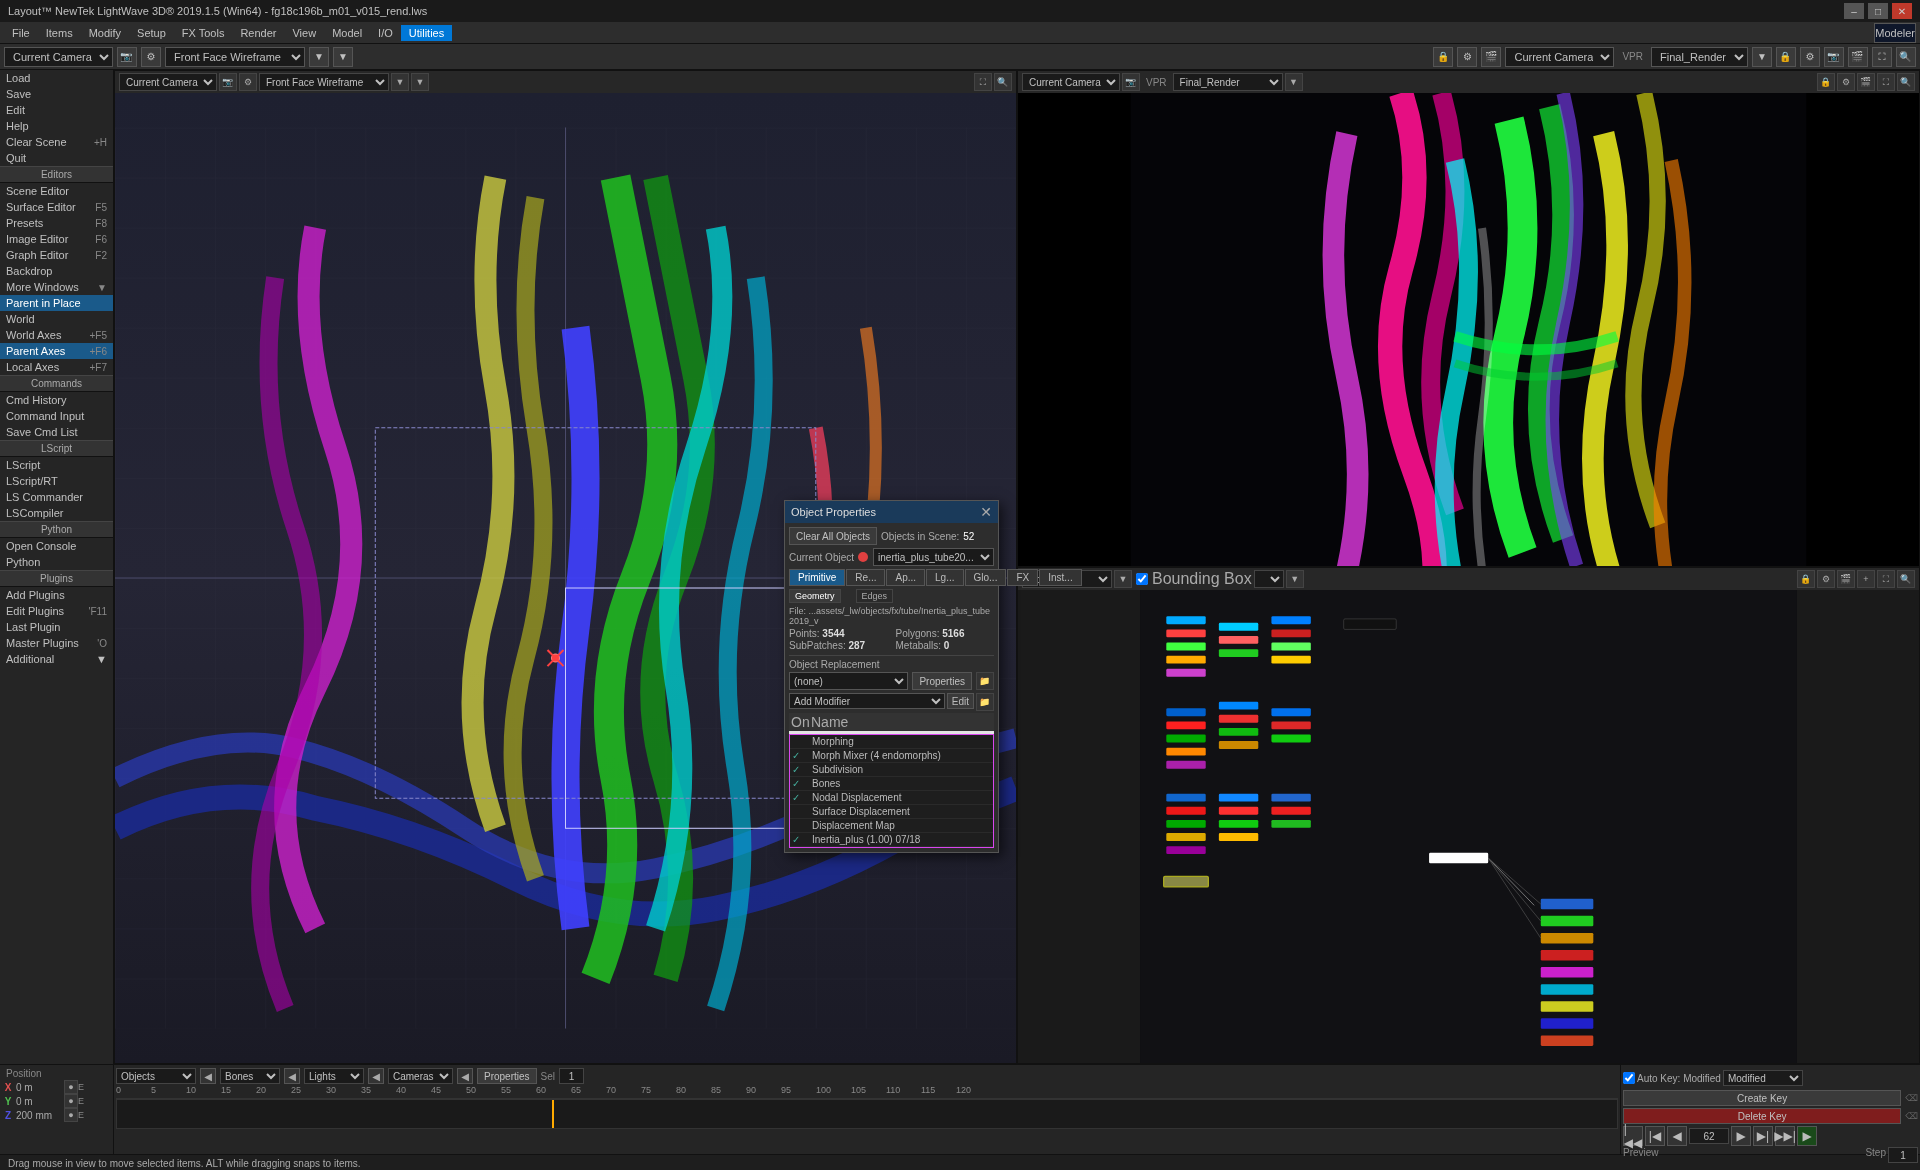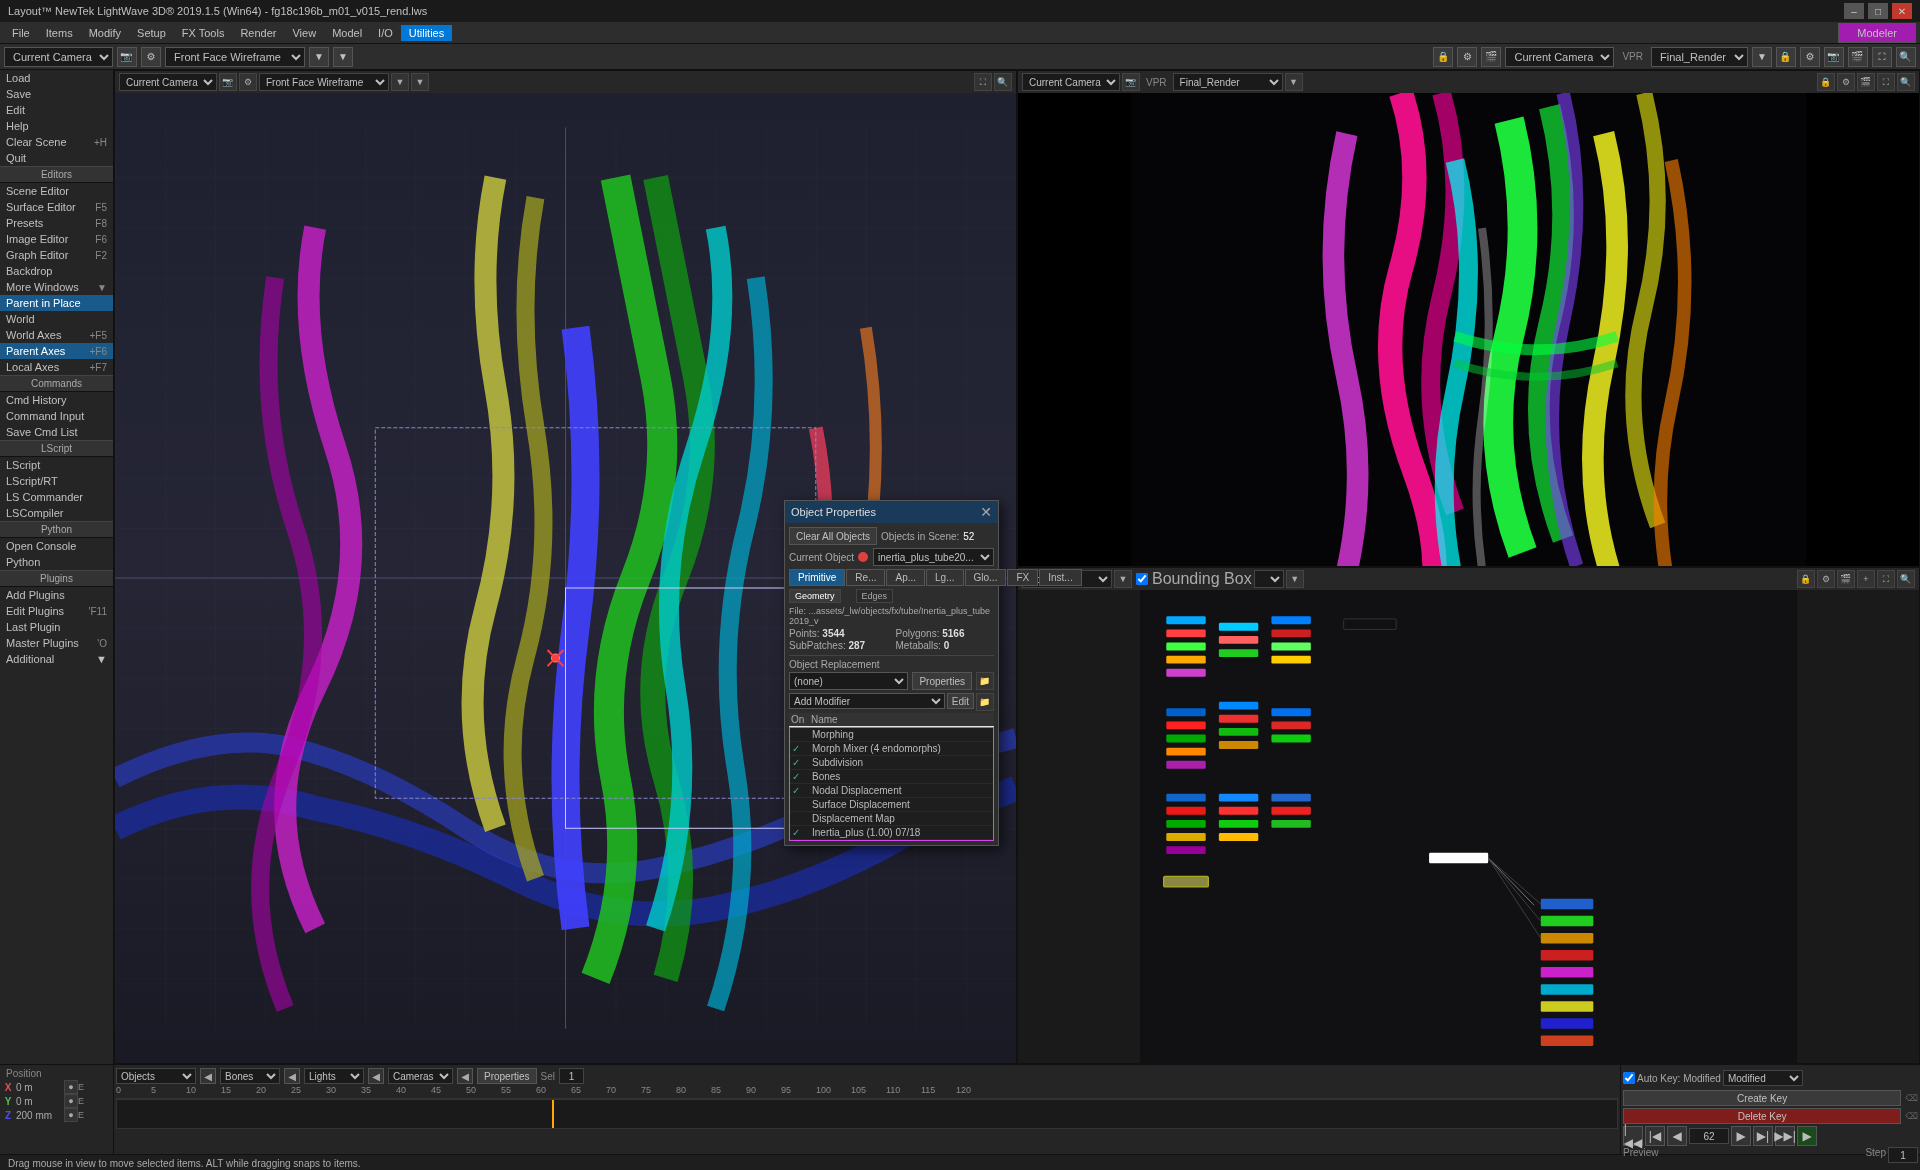--- a/index.html
+++ b/index.html
@@ -53,26 +53,26 @@
     }
     .toolbar-select {
       background: #1a1a1a;
       color: #c0c0c0;
       border: 1px solid #555;
       height: 20px;
       font-size: 11px;
       padding: 0 4px;
     }
     .toolbar-btn {
-      background: #a21caf;
+      background: #0f172a;
       color: #c0c0c0;
       border: 1px solid #555;
       height: 20px;
       font-size: 11px;
-      padding: 0 18px;
+      padding: 0 0;
       cursor: pointer;
     }
     .toolbar-icon {
       background: #3a3a3a;
       border: 1px solid #555;
       width: 20px; height: 20px;
       display: flex; align-items: center; justify-content: center;
       cursor: pointer; color: #c0c0c0; font-size: 10px;
     }
 
@@ -292,25 +292,25 @@
       background: #1a1a1a;
       color: #c0c0c0;
       border: 1px solid #555;
       font-size: 10px;
       height: 16px;
       flex: 1;
     }
     .modifier-list-header {
       display: grid;
       grid-template-columns: 20px 1fr;
-      font-size: 10px;
+      font-size: 14px;
       color: #aaa;
       padding: 1px 2px;
       background: #333;
-      border-bottom: 1px solid #e5e5e5;
+      border-bottom: 3px solid #e5e5e5;
     }
     .modifier-list {
       background: #1e1e1e;
       border: 1px solid #d946ef;
       font-size: 10px;
       color: #bbb;
     }
     .modifier-item {
       display: grid;
       grid-template-columns: 20px 1fr;

